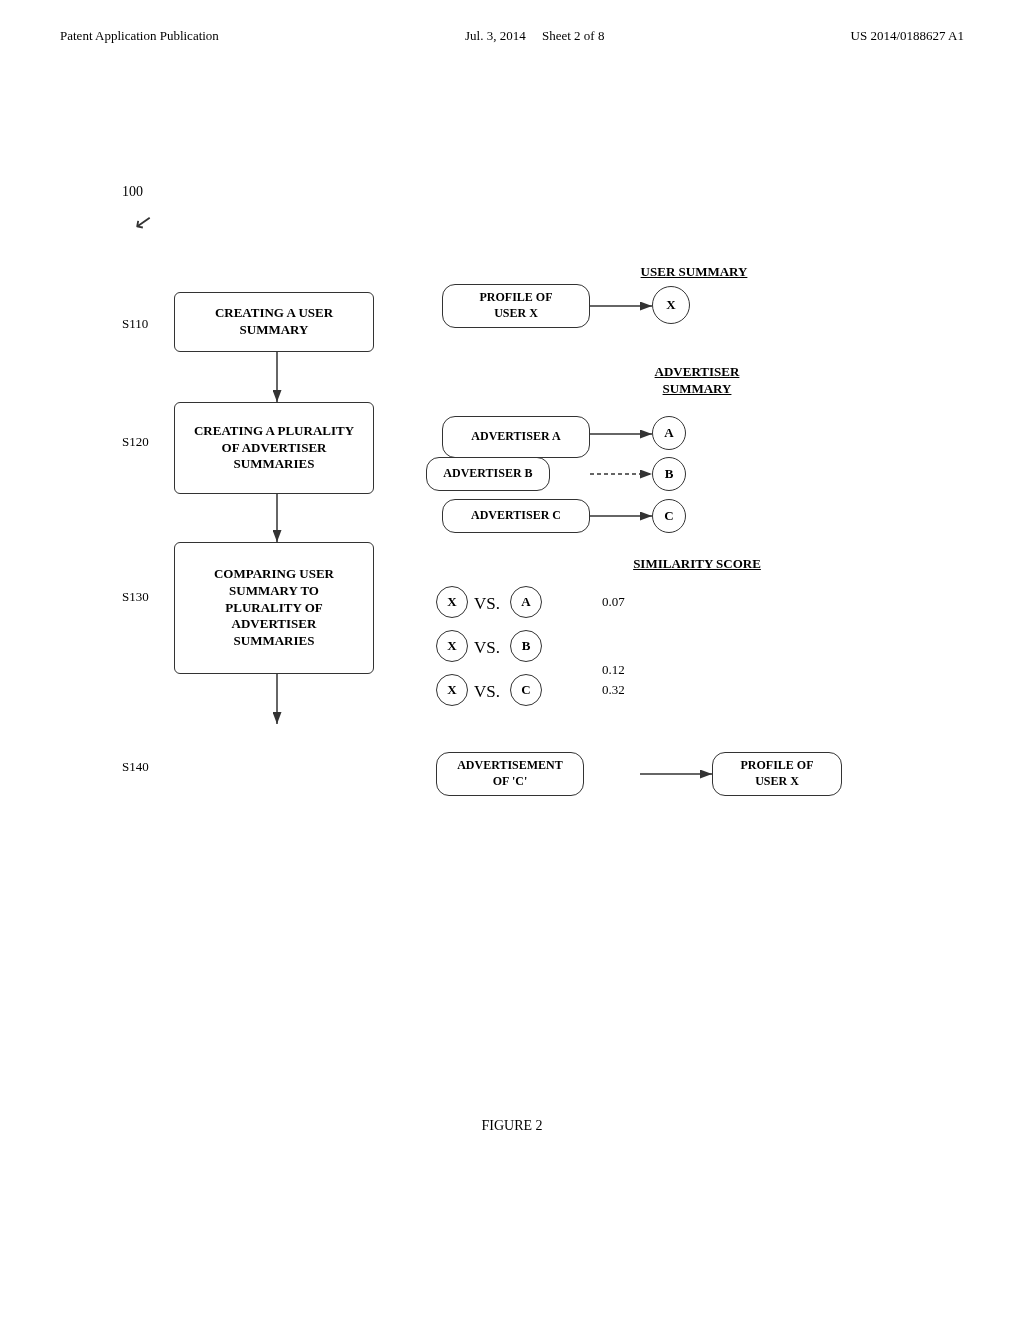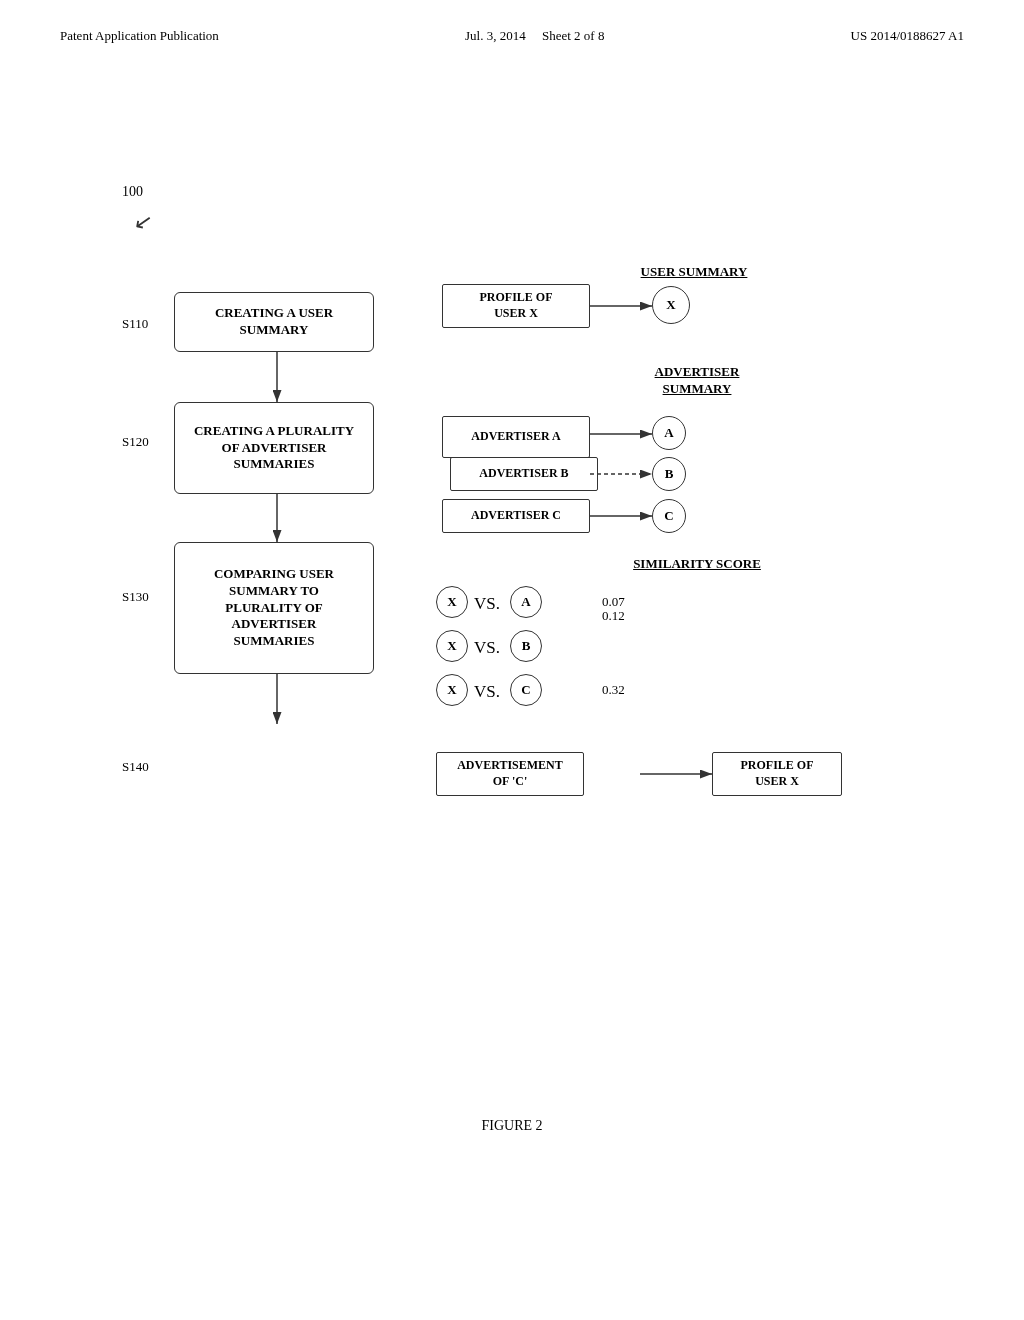--- a/index.html
+++ b/index.html
@@ -67,21 +67,21 @@
       align-items: center;
       justify-content: center;
       line-height: 1.3;
       padding: 6px 10px;
     }
 
     
     .rounded-box {
       position: absolute;
       border: 1.5px solid #333;
-      border-radius: 2px;
+      border-radius: 13px;
       text-align: center;
       font-size: 12px;
       font-weight: bold;
       display: flex;
       align-items: center;
       justify-content: center;
       line-height: 1.3;
       padding: 4px 8px;
     }
 
@@ -228,21 +228,21 @@
   </div>
 
   <div class="rounded-box" style="left: 380px; top: 352px; width: 148px; height: 42px;">
     <span>ADVERTISER A</span>
   </div>
 
   <div class="circle-node" style="left: 590px; top: 352px; width: 34px; height: 34px;">
     <span>A</span>
   </div>
 
-  <div class="rounded-box" style="left: 388px; top: 393px; width: 148px; height: 34px;">
+  <div class="rounded-box" style="left: 364px; top: 393px; width: 124px; height: 34px;">
     <span>ADVERTISER B</span>
   </div>
 
   <div class="circle-node" style="left: 590px; top: 393px; width: 34px; height: 34px;">
     <span>B</span>
   </div>
 
   <div class="rounded-box" style="left: 380px; top: 435px; width: 148px; height: 34px;">
     <span>ADVERTISER C</span>
   </div>
@@ -271,21 +271,21 @@
 
   <div class="circle-node" style="left: 374px; top: 566px; width: 32px; height: 32px;">
     <span>X</span>
   </div>
   <div class="vs-text" style="left: 412px; top: 574px;">
     <span>VS.</span>
   </div>
   <div class="circle-node" style="left: 448px; top: 566px; width: 32px; height: 32px;">
     <span>B</span>
   </div>
-  <div class="score-value" style="left: 540px; top: 544px;">
+  <div class="score-value" style="left: 540px; top: 598px;">
     <span>0.12</span>
   </div>
 
   <div class="circle-node" style="left: 374px; top: 610px; width: 32px; height: 32px;">
     <span>X</span>
   </div>
   <div class="vs-text" style="left: 412px; top: 618px;">
     <span>VS.</span>
   </div>
   <div class="circle-node" style="left: 448px; top: 610px; width: 32px; height: 32px;">

